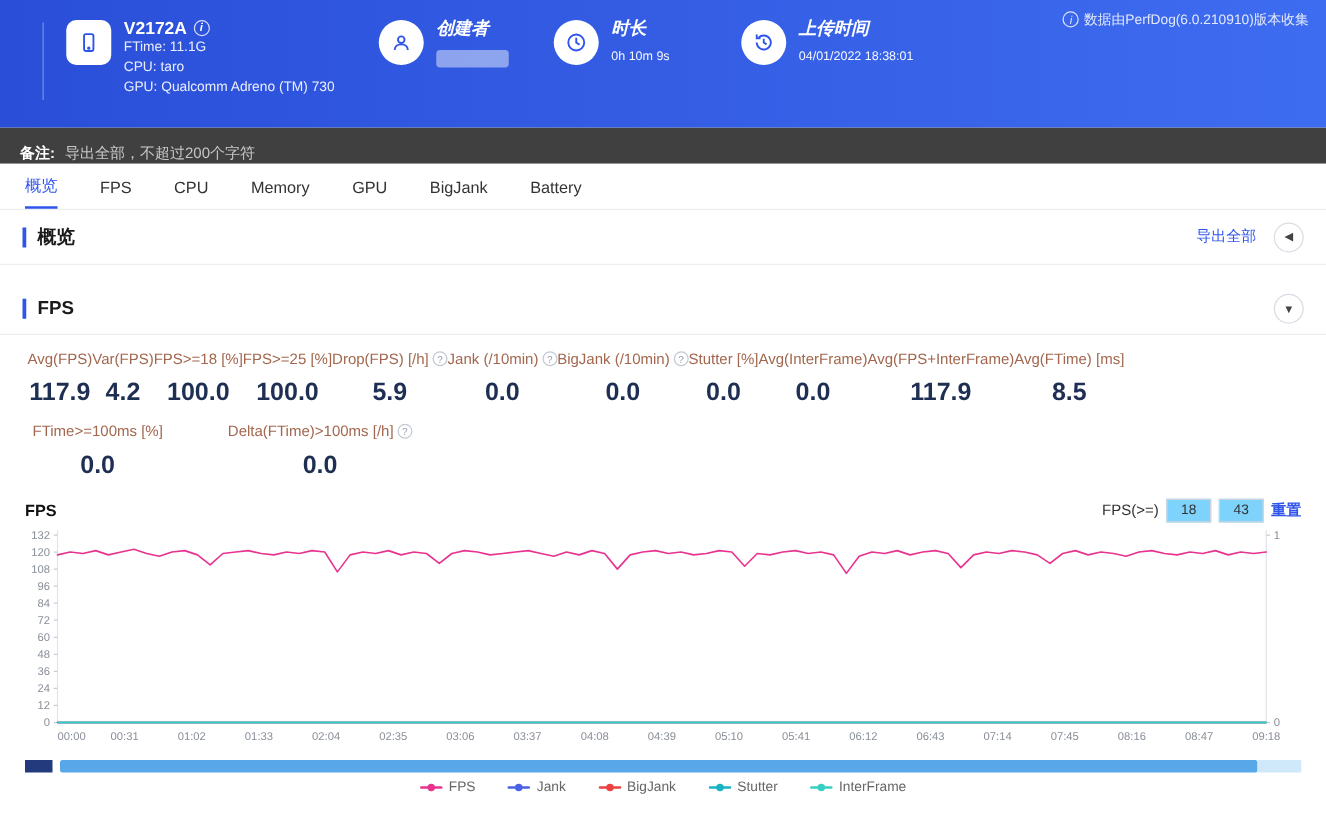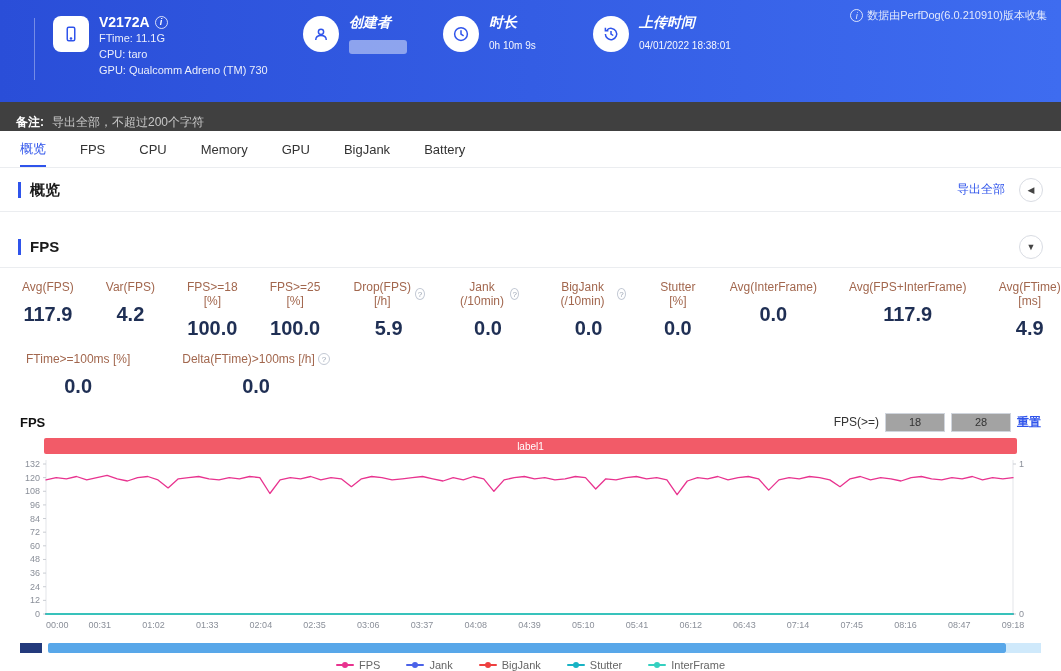--- a/index.html
+++ b/index.html
@@ -56,34 +56,34 @@
   .sec-row.fps { height:56px; padding-top:14px; }
   .sec-title { font-size:15px; font-weight:bold; color:#1a1a1a; border-left:3px solid #2f54eb;
     padding-left:9px; line-height:16px; }
   .sec-right { margin-left:auto; display:flex; align-items:center; gap:14px; }
   .link-blue { color:#2f54eb; font-size:12px; cursor:pointer; }
   .circ-btn { width:24px; height:24px; border-radius:50%; border:1px solid #d9dce3; background:#fff;
     display:flex; align-items:center; justify-content:center; cursor:pointer; font-size:9px; color:#444; }
 
   
   .stats { padding:12px 0 6px 22px; }
-  .stat-row { display:flex; gap:32px; }
+  .stat-row { display:flex; }
   .stat-row.second { margin-top:12px; padding-left:4px; gap:52px; }
   .stat { text-align:center; }
   .stat-label { font-size:12px; color:#a2674e; display:flex; align-items:center; gap:3px; justify-content:center; }
   .stat-value { font-size:20px; font-weight:bold; color:#1f2f54; margin-top:9px; }
   .q-circle { display:inline-flex; width:12px; height:12px; border:1px solid #c3c9d4; color:#9aa3b2;
     border-radius:50%; font-size:8px; align-items:center; justify-content:center; }
 
   
   .chart-wrap { position:relative; padding:6px 20px 0 20px; }
   .chart-head { display:flex; align-items:center; height:24px; }
   .chart-title { font-size:13px; font-weight:bold; color:#111; }
   .threshold { margin-left:auto; display:flex; align-items:center; gap:6px; font-size:12px; color:#333; }
-  .th-input { width:60px; height:19px; border:1px solid #d0d5dd; background:#a3a3a3; text-align:center;
+  .th-input { width:36px; height:19px; border:1px solid #d0d5dd; background:#7dd3fc; text-align:center;
     font-size:11px; color:#333; line-height:17px; }
   .reset-btn { color:#2f54eb; font-size:12px; font-weight:bold; cursor:pointer; }
   .banner { margin:4px 0 2px 24px; width:973px; height:16px; background:#f25b68; border-radius:2px;
     color:#fff; font-size:10px; display:flex; align-items:center; justify-content:center; }
   .watermark { position:absolute; right:8px; bottom:28px; font-size:29px; font-weight:bold;
     color:rgba(70,80,100,.5); letter-spacing:2px; pointer-events:none; }
 
   .scrollbar { margin:3px 0 0 0; height:10px; display:flex; }
   .sb-corner { width:22px; height:10px; background:#233a7c; }
   .sb-gap { width:6px; }
@@ -235,47 +235,46 @@
       <div class="stat">
         <div class="stat-label">Avg(InterFrame)</div>
         <div class="stat-value">0.0</div>
       </div>
       <div class="stat">
         <div class="stat-label">Avg(FPS+InterFrame)</div>
         <div class="stat-value">117.9</div>
       </div>
       <div class="stat">
         <div class="stat-label">Avg(FTime) [ms]</div>
-        <div class="stat-value">4.9</div>
+        <div class="stat-value">8.5</div>
       </div>
     </div>
   <div class="stat-row second" id="stat-row-2">
       <div class="stat">
         <div class="stat-label">FTime&gt;=100ms [%]</div>
         <div class="stat-value">0.0</div>
       </div>
       <div class="stat">
         <div class="stat-label">Delta(FTime)&gt;100ms [/h]<span class="q-circle">?</span></div>
         <div class="stat-value">0.0</div>
       </div>
     </div>
 </div>
 
 <div class="chart-wrap">
   <div class="chart-head">
     <span class="chart-title">FPS</span>
     <div class="threshold">
       <span>FPS(&gt;=)</span>
       <span class="th-input">18</span>
-      <span class="th-input">28</span>
+      <span class="th-input">43</span>
       <span class="reset-btn">重置</span>
     </div>
   </div>
 
-  <div class="banner">label1</div>
 
   <svg id="chart-svg" width="1021" height="180">
       <line x1="26" y1="4" x2="26" y2="158" stroke="#e3e5e9" stroke-width="1"></line>
       <line x1="993" y1="4" x2="993" y2="158" stroke="#e3e5e9" stroke-width="1"></line>
       <line x1="26" y1="158" x2="993" y2="158" stroke="#d8dadf" stroke-width="1"></line>
       <line x1="23" y1="158" x2="26" y2="158" stroke="#c9ccd2"></line>
       <text x="20" y="161" text-anchor="end" font-size="9" fill="#8a8f99">0</text>
       <line x1="23" y1="144.36363636363637" x2="26" y2="144.36363636363637" stroke="#c9ccd2"></line>
       <text x="20" y="147.36363636363637" text-anchor="end" font-size="9" fill="#8a8f99">12</text>
       <line x1="23" y1="130.72727272727272" x2="26" y2="130.72727272727272" stroke="#c9ccd2"></line>

